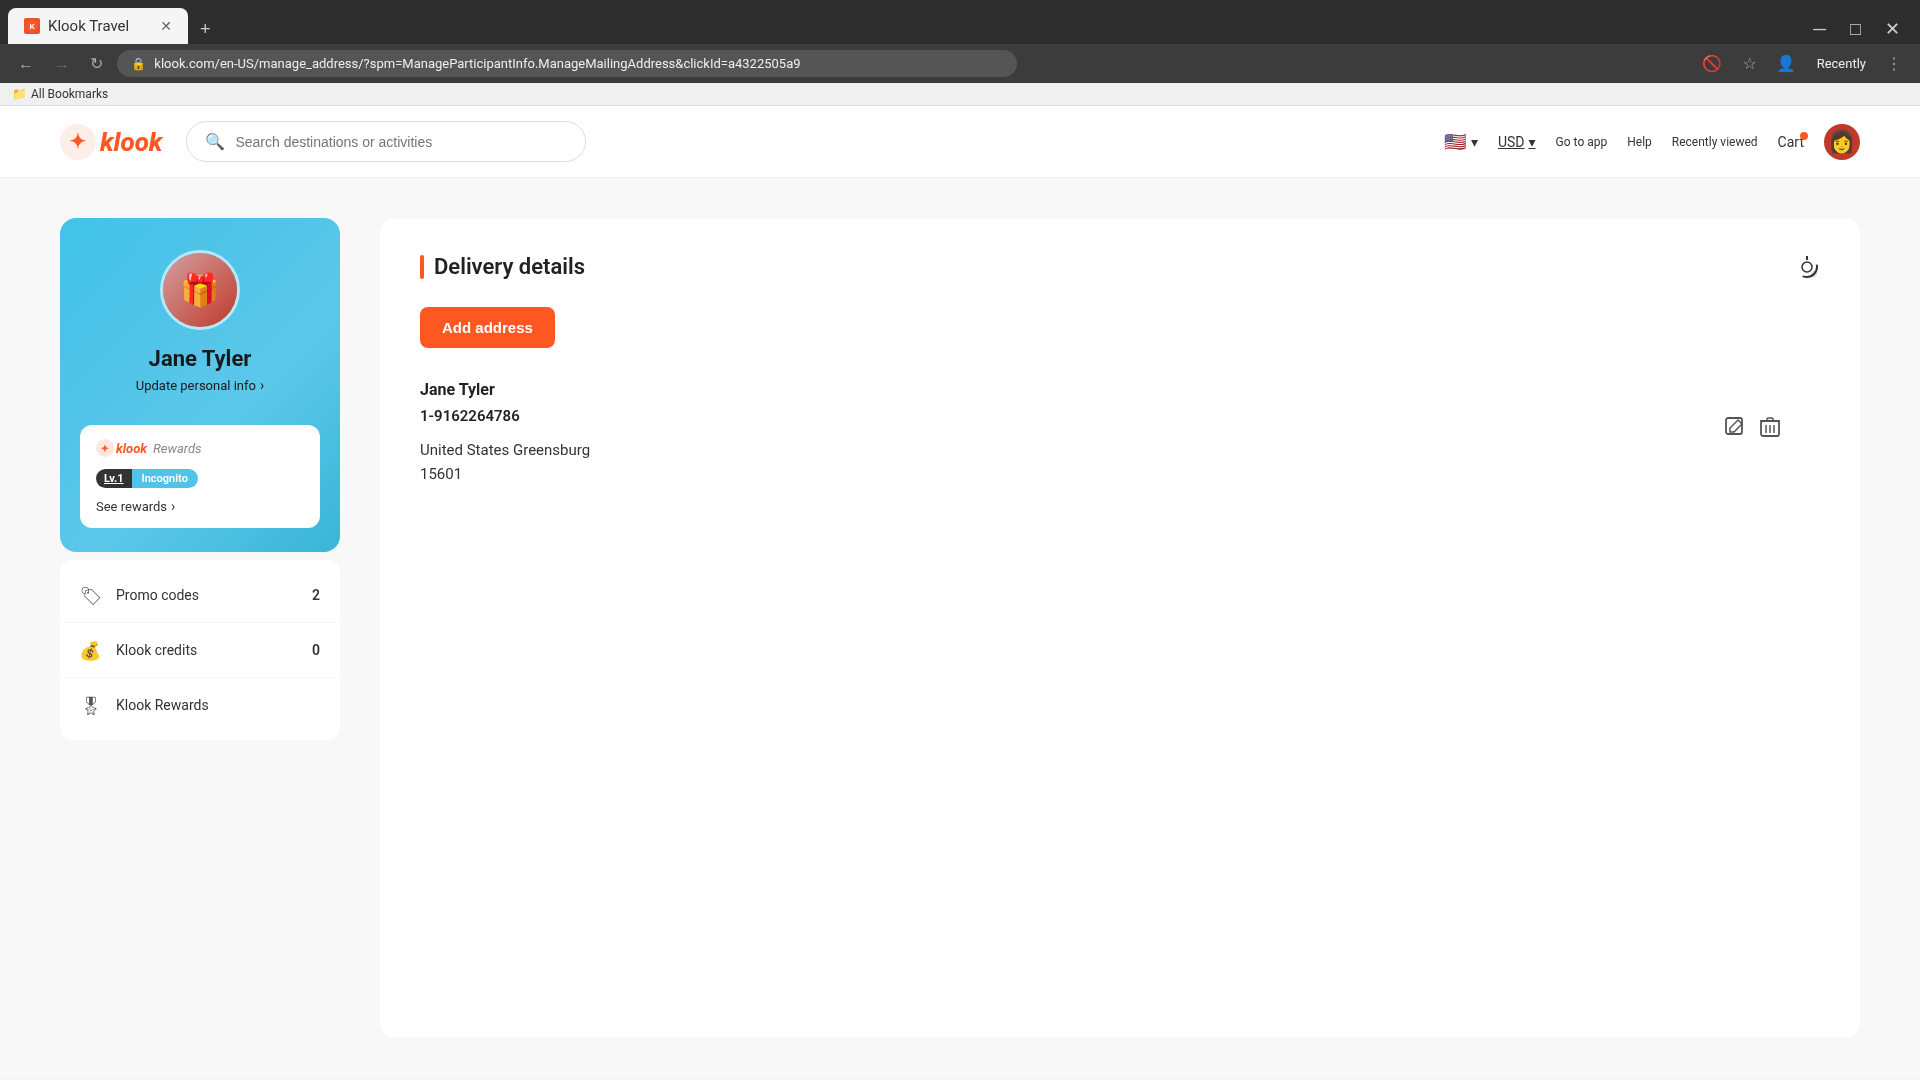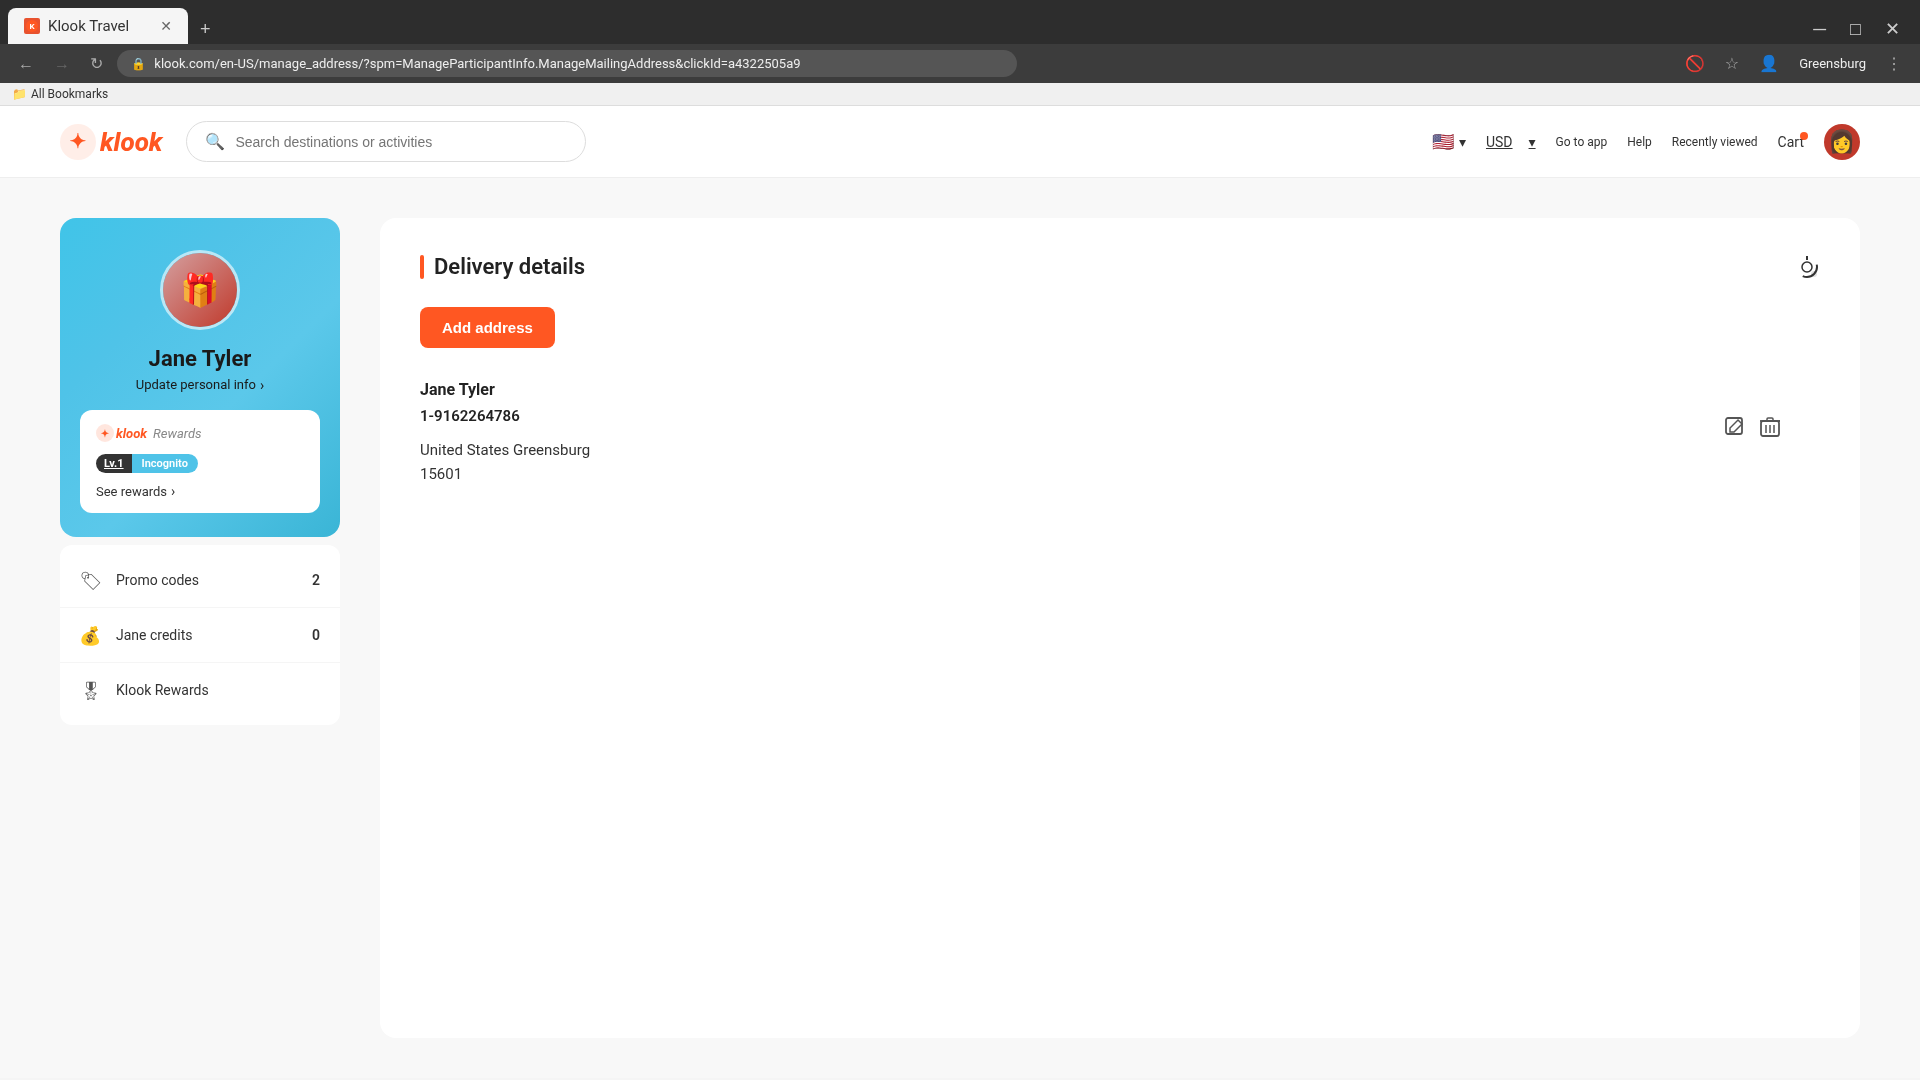--- a/index.html
+++ b/index.html
@@ -35,36 +35,36 @@
     .klook-header { background: #fff; border-bottom: 1px solid #eee; padding: 0 60px; display: flex; align-items: center; height: 72px; gap: 24px; }
     .klook-logo { display: flex; align-items: center; gap: 4px; text-decoration: none; }
     .klook-logo-icon { width: 36px; height: 36px; }
     .klook-logo-text { font-size: 28px; font-weight: 700; color: #ff5722; font-style: italic; }
     .klook-search { flex: 1; max-width: 400px; border: 1px solid #ddd; border-radius: 24px; padding: 10px 18px; display: flex; align-items: center; gap: 10px; background: #fff; }
     .klook-search-icon { color: #999; font-size: 16px; }
     .klook-search-input { border: none; outline: none; font-size: 14px; color: #999; flex: 1; background: transparent; }
     .header-right { display: flex; align-items: center; gap: 20px; margin-left: auto; }
     .header-flag { display: flex; align-items: center; gap: 4px; font-size: 14px; color: #333; cursor: pointer; }
     .flag-emoji { font-size: 18px; }
-    .header-currency { font-size: 14px; color: #333; cursor: pointer; display: flex; align-items: flex-end; gap: 16px; text-decoration: underline; }
+    .header-currency { font-size: 14px; color: #333; cursor: pointer; display: flex; align-items: flex-end; gap: 4px; text-decoration: underline; }
     .header-link { font-size: 12px; color: #333; cursor: pointer; text-decoration: none; }
     .header-cart { font-size: 14px; color: #333; cursor: pointer; position: relative; }
     .cart-dot { width: 8px; height: 8px; background: #ff5722; border-radius: 50%; position: absolute; top: -2px; right: -4px; }
     .header-avatar { width: 36px; height: 36px; border-radius: 50%; background: #c0392b; overflow: hidden; display: flex; align-items: center; justify-content: center; }
 
     
     .main-content { display: flex; padding: 40px 60px; gap: 40px; background: #f8f8f8; min-height: 900px; }
 
     
     .sidebar { width: 280px; flex-shrink: 0; }
     .profile-card { background: linear-gradient(135deg, #40c4e8 0%, #4fc3e8 30%, #5bc8ea 60%, #3ab5d6 100%); border-radius: 16px; padding: 32px 20px 24px; text-align: center; margin-bottom: 8px; }
     .profile-avatar { width: 80px; height: 80px; border-radius: 50%; margin: 0 auto 16px; overflow: hidden; border: 3px solid rgba(255,255,255,0.6); }
     .profile-avatar-inner { width: 100%; height: 100%; background: linear-gradient(135deg, #d4a0a0, #c0392b); display: flex; align-items: center; justify-content: center; font-size: 32px; }
     .profile-name { font-size: 22px; font-weight: 700; color: #1a1a1a; margin-bottom: 6px; }
-    .profile-update-link { font-size: 13px; color: #1a1a1a; display: flex; justify-content: center; gap: 4px; cursor: pointer; margin-bottom: 17px; }
+    .profile-update-link { font-size: 13px; color: #1a1a1a; display: flex; align-items: center; justify-content: center; gap: 4px; cursor: pointer; margin-bottom: 32px; }
     .rewards-box { background: #fff; border-radius: 12px; padding: 14px 16px; text-align: left; }
     .rewards-logo { display: flex; align-items: center; gap: 4px; margin-bottom: 10px; }
     .rewards-logo-k { color: #ff5722; font-size: 16px; font-weight: 700; }
     .rewards-logo-rewards { font-size: 14px; color: #666; font-style: italic; }
     .level-badge { display: inline-flex; align-items: center; gap: 0; border-radius: 20px; overflow: hidden; }
     .level-num { background: #333; color: #fff; font-size: 11px; font-weight: 700; padding: 3px 8px; text-decoration: underline; }
     .level-name { background: #4fc3e8; color: #fff; font-size: 11px; font-weight: 600; padding: 3px 10px; }
     .see-rewards { font-size: 13px; color: #333; display: flex; align-items: center; gap: 4px; margin-top: 10px; cursor: pointer; }
 
     
@@ -126,21 +126,21 @@
     <button class="browser-nav-btn" style="color:#666;">→</button>
     <button class="browser-nav-btn">↻</button>
     <div class="browser-address-bar">
       <span class="browser-address-lock">🔒</span>
       <span class="browser-address-text">klook.com/en-US/manage_address/?spm=ManageParticipantInfo.ManageMailingAddress&amp;clickId=a4322505a9</span>
     </div>
     <div class="browser-toolbar-icons">
       <span class="browser-toolbar-icon">🚫</span>
       <span class="browser-toolbar-icon">☆</span>
       <span class="browser-toolbar-icon">👤</span>
-      <span class="browser-toolbar-icon" style="color:#eee;font-size:13px;">Greensburg</span>
+      <span class="browser-toolbar-icon" style="color:#eee;font-size:13px;">Recently</span>
       <span class="browser-toolbar-icon">⋮</span>
     </div>
   </div>
   <div class="bookmarks-bar">
     <div class="bookmarks-folder">
       <span>📁</span>
       <span>All Bookmarks</span>
     </div>
   </div>
 </div>
@@ -218,21 +218,21 @@
       </div>
 
       <div class="sidebar-menu">
         <div class="sidebar-menu-item">
           <span class="menu-item-icon">🏷</span>
           <span class="menu-item-label">Promo codes</span>
           <span class="menu-item-count">2</span>
         </div>
         <div class="sidebar-menu-item">
           <span class="menu-item-icon">💰</span>
-          <span class="menu-item-label">Jane credits</span>
+          <span class="menu-item-label">Klook credits</span>
           <span class="menu-item-count">0</span>
         </div>
         <div class="sidebar-menu-item">
           <span class="menu-item-icon">🎖</span>
           <span class="menu-item-label">Klook Rewards</span>
         </div>
       </div>
     </aside>
 
     <main class="main-panel" style="position:relative;">

